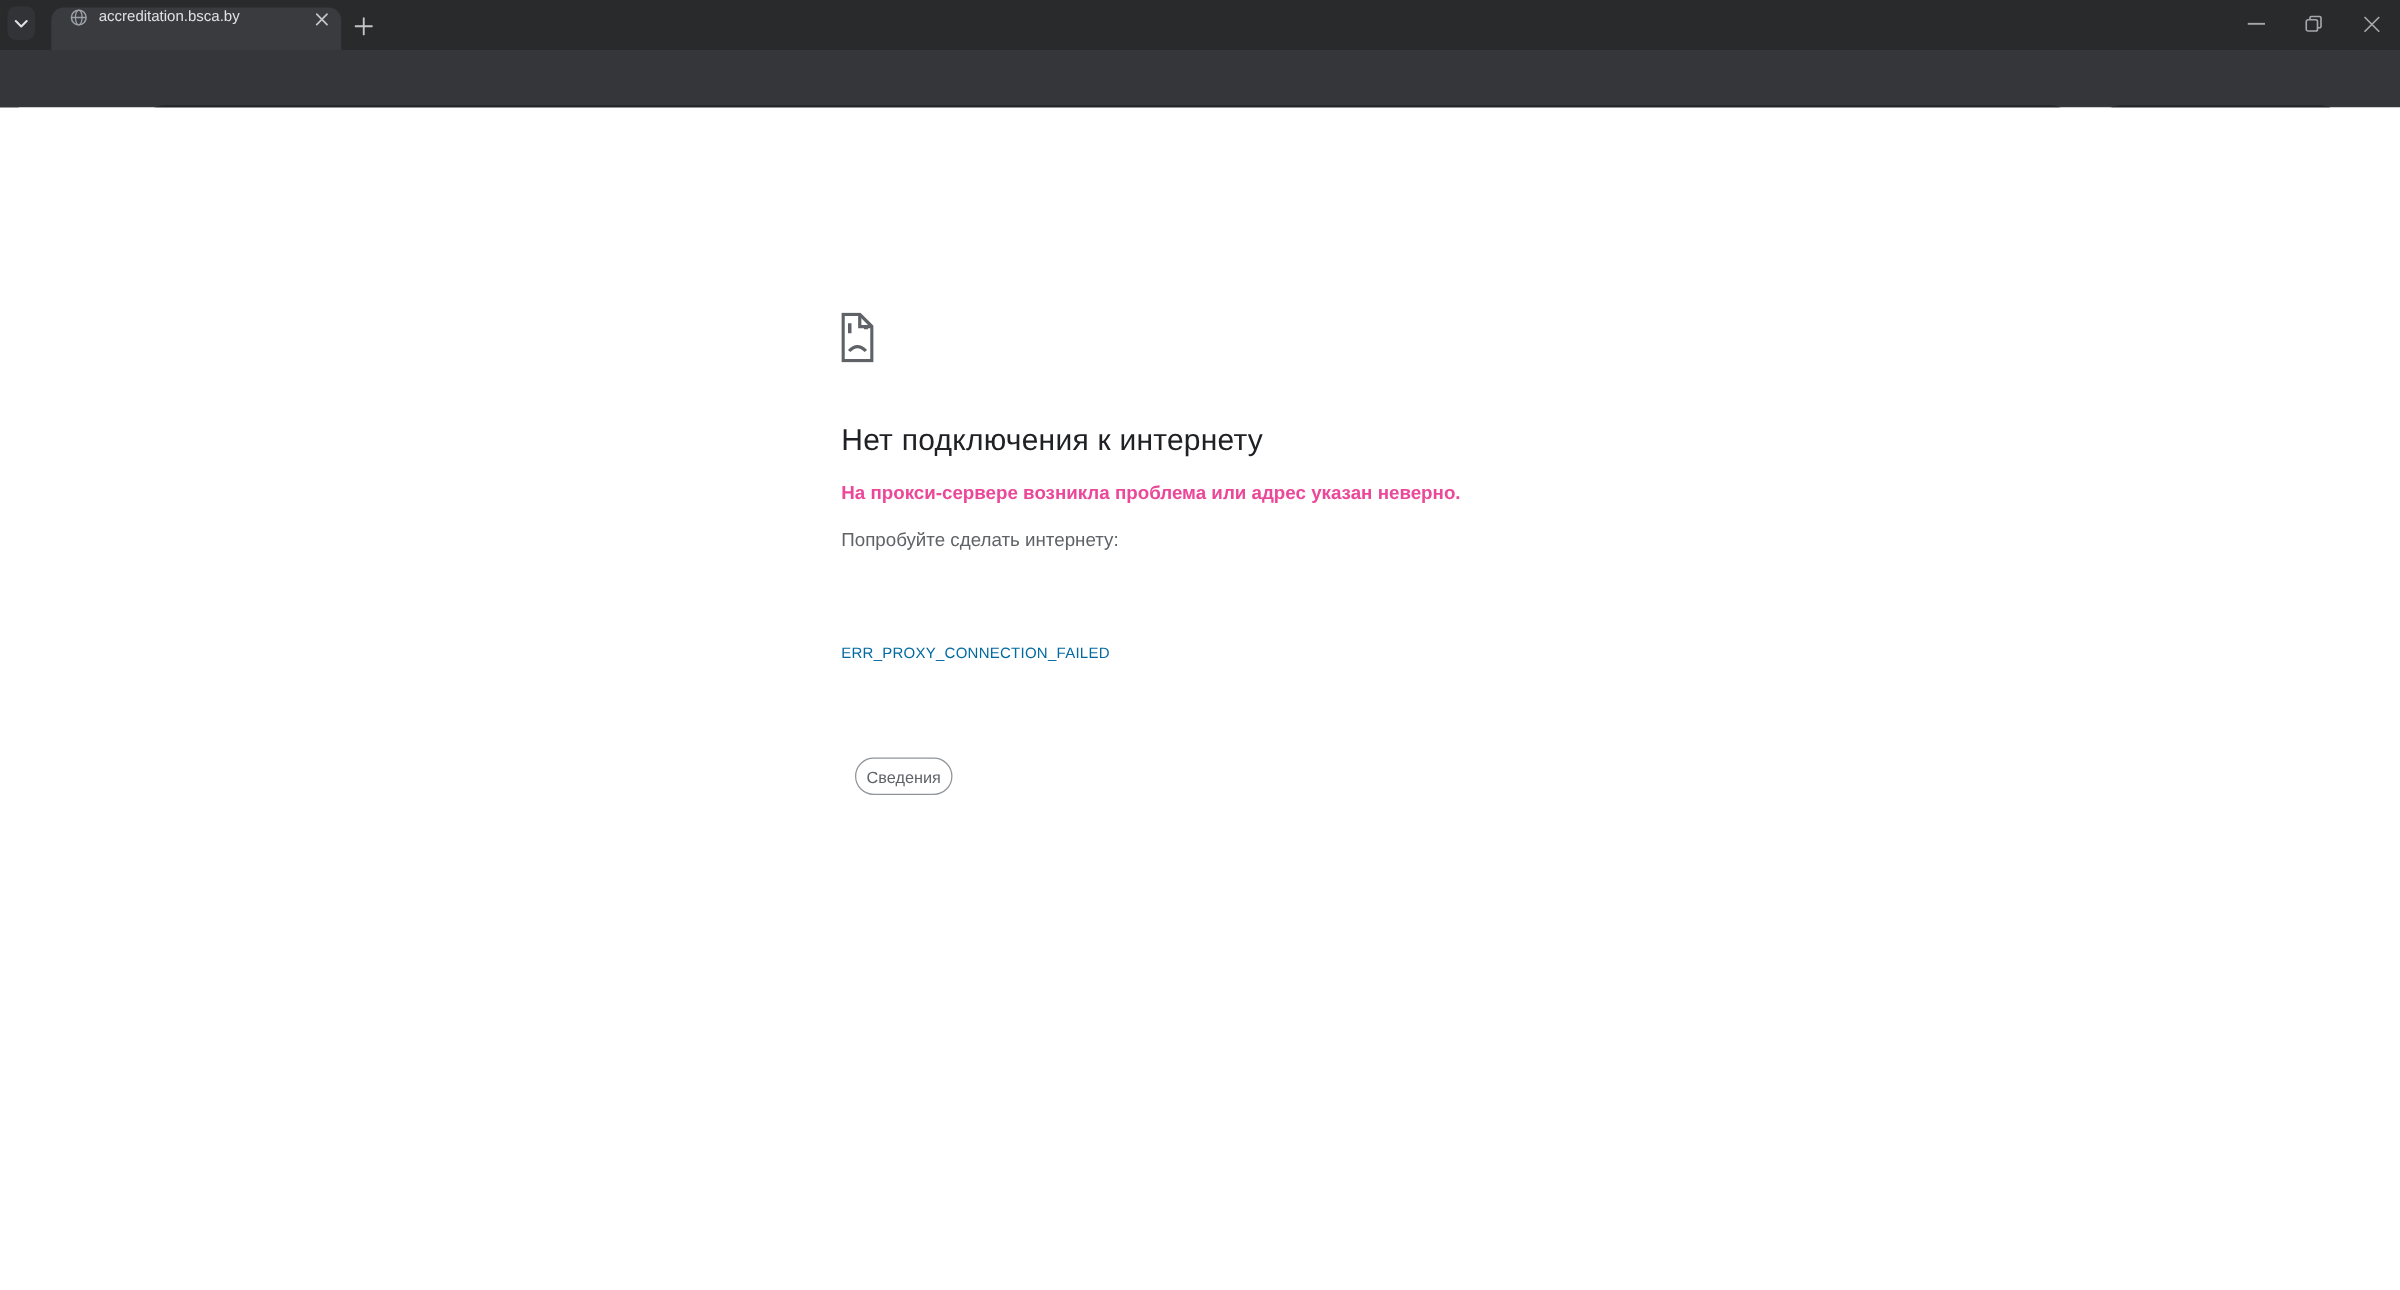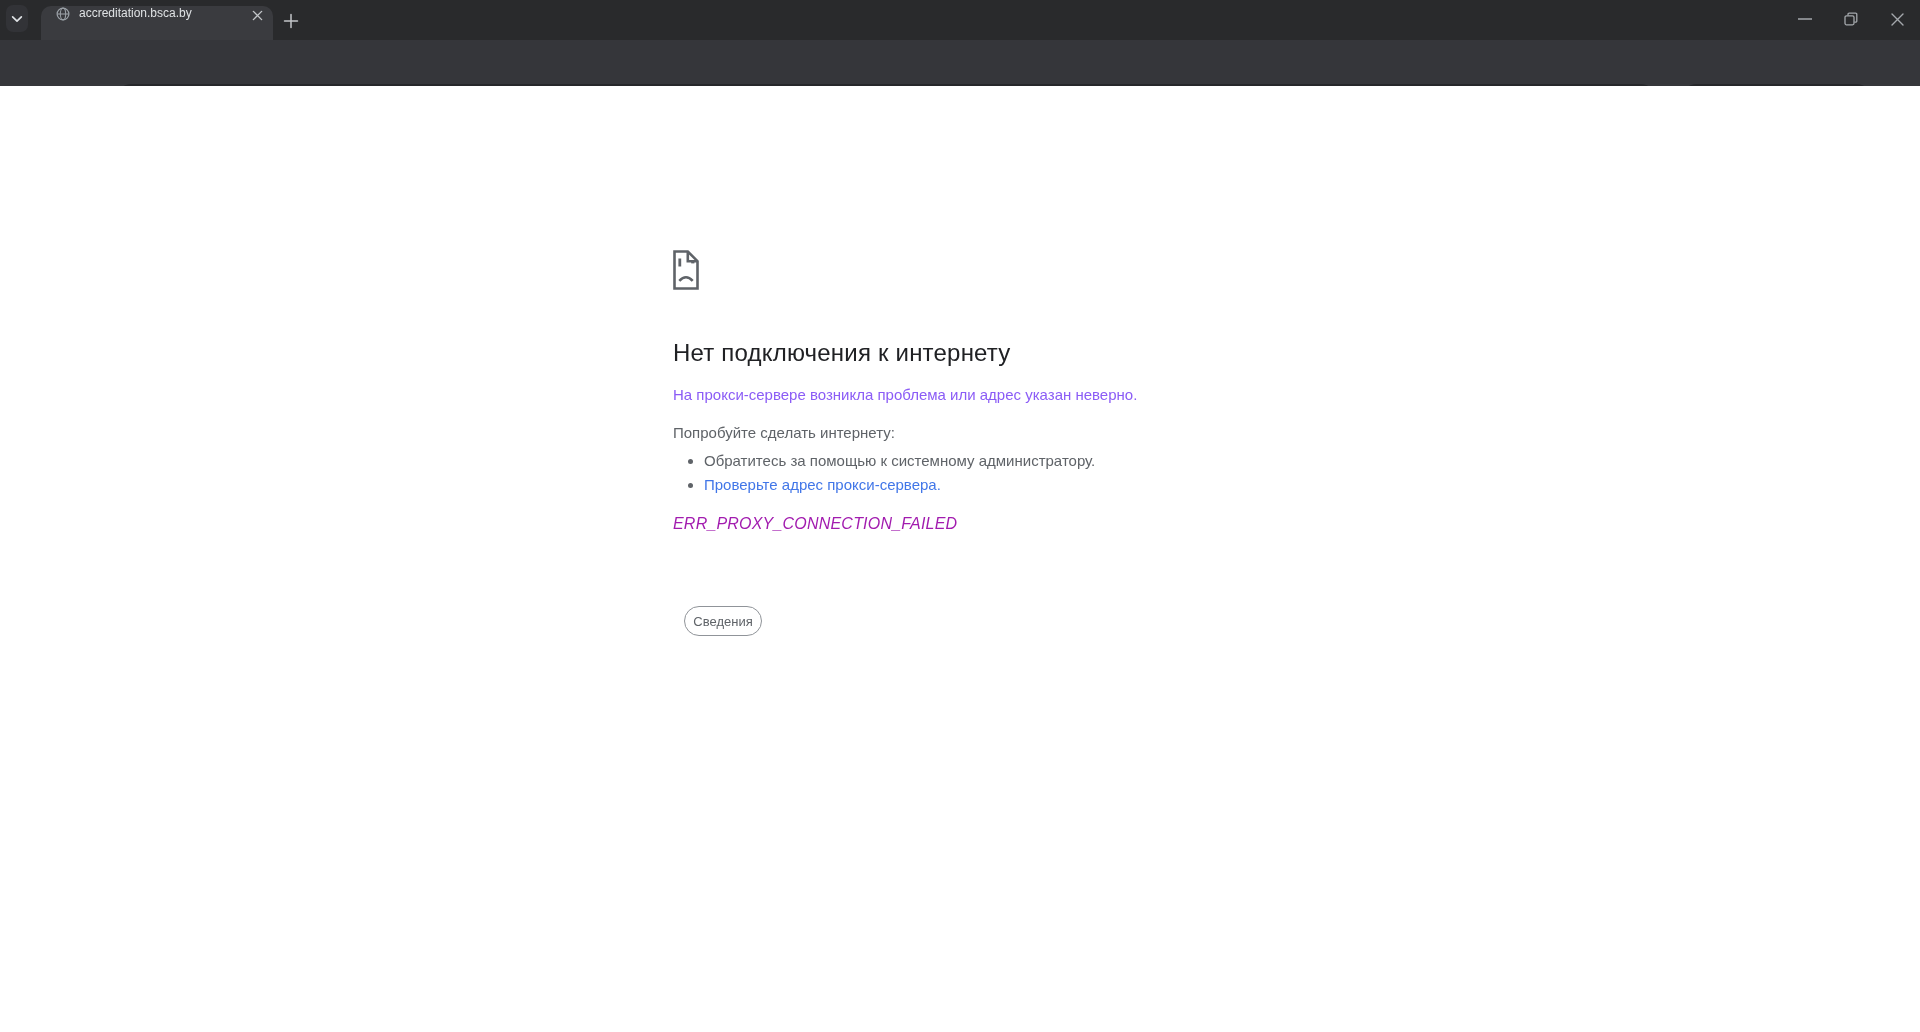--- a/index.html
+++ b/index.html
@@ -88,34 +88,34 @@
     justify-content:center; cursor:pointer;
   }
   
   .content { position:absolute; top:86px; left:15px; width:1920px; height:804px; background:#ffffff; }
   .sad-file { position:absolute; left:658px; top:164px; }
   .err-title {
     position:absolute; left:658px; top:253px; font-size:24px; font-weight:400;
     color:#202124; letter-spacing:0.2px; white-space:nowrap;
   }
   .err-desc {
-    position:absolute; left:658px; top:300px; font-size:15px; color:#8b5cf6; white-space:nowrap;
+    position:absolute; left:658px; top:300px; font-size:15px; color:#ec4899; white-space:nowrap;font-weight:bold;
   }
   .err-suggest-head {
     position:absolute; left:658px; top:338px; font-size:15px; color:#5f6368; white-space:nowrap;
   }
   .err-list {
     position:absolute; left:658px; top:363px; font-size:15px; color:#5f6368;
     list-style:disc; padding-left:31px;
   }
   .err-list li { line-height:24px; }
   .err-list a { color:#4176e8; text-decoration:none; cursor:pointer; }
   .err-code {
-    position:absolute; left:658px; top:429px; font-size:16px; color:#a21caf;
-    letter-spacing:0.2px; white-space:nowrap;font-style:italic;
+    position:absolute; left:658px; top:429px; font-size:12px; color:#0369a1;
+    letter-spacing:0.2px; white-space:nowrap;
   }
   .details-btn {
     position:absolute; left:669px; top:500px; width:78px; height:30px;
     background:#ffffff; border:1px solid #909499; border-radius:15px;
     font-size:13px; color:#5f6368; cursor:pointer;
     font-family:"Liberation Sans","DejaVu Sans",sans-serif;
     margin-top:20px;
   }
   svg { display:block; }
 </style>
@@ -268,25 +268,19 @@
         <path d="M6.3 30.8 Q13 23.6 19.7 30.8" fill="none" stroke="#5f6368" stroke-width="2.6"></path>
       </svg>
     </span>
 
     <h1 class="err-title">Нет подключения к интернету</h1>
 
     <p class="err-desc">На прокси-сервере возникла проблема или адрес указан неверно.</p>
 
     <p class="err-suggest-head">Попробуйте сделать интернету:</p>
 
-    <ul class="err-list">
-      <li>Обратитесь за помощью к системному администратору.</li>
-      <li>
-        <a href="#">Проверьте адрес прокси-сервера.</a>
-      </li>
-    </ul>
 
     <div class="err-code">ERR_PROXY_CONNECTION_FAILED</div>
 
     <button class="details-btn">Сведения</button>
   </main>
 
 </div>
 
 </body></html>

